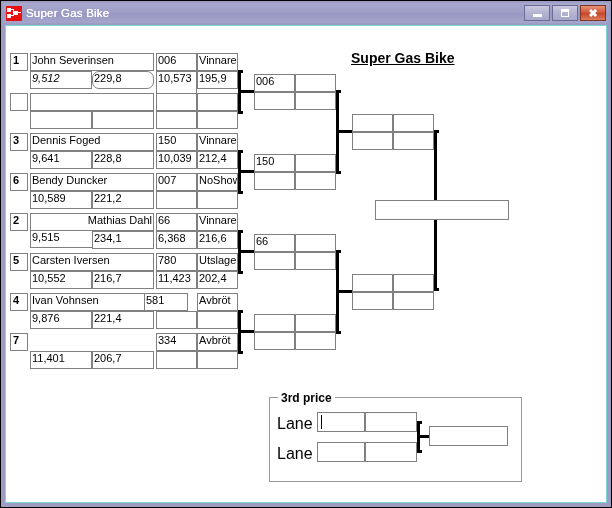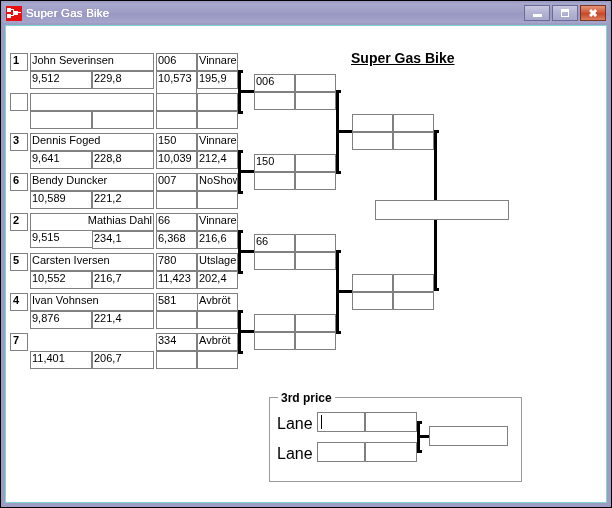--- a/index.html
+++ b/index.html
@@ -142,22 +142,22 @@
     </div>
   </div>
 
   <div id="client">
     <div id="canvas">
 
       <div id="hdr-title">Super Gas Bike</div>
 
       <div class="lane" style="left:4px;  top:27px; width:18px; height:18px;">1</div>
       <div class="cell" style="left:24px; top:27px; width:124px;height:18px;">John Severinsen</div>
-      <div class="cell" style="left:24px; top:45px; width:62px; height:18px;">9,512</div>
-      <div class="cell" style="left:86px; top:45px; width:62px; height:18px;">229,8</div>
+      <div class="cell" style="left:24px; top:45px; width:62px; height:18px;font-style:italic;">9,512</div>
+      <div class="cell" style="left:86px; top:45px; width:62px; height:18px;border-radius:7px;">229,8</div>
 
       <div class="lane" style="left:4px;  top:67px; width:18px; height:18px;"></div>
       <div class="cell" style="left:24px; top:67px; width:124px;height:18px;"></div>
       <div class="cell" style="left:24px; top:85px; width:62px; height:18px;"></div>
       <div class="cell" style="left:86px; top:85px; width:62px; height:18px;"></div>
 
       <div class="lane" style="left:4px;  top:107px;width:18px; height:18px;">3</div>
       <div class="cell" style="left:24px; top:107px;width:124px;height:18px;">Dennis Foged</div>
       <div class="cell" style="left:24px; top:125px;width:62px; height:18px;">9,641</div>
       <div class="cell" style="left:86px; top:125px;width:62px; height:18px;">228,8</div>
@@ -209,21 +209,21 @@
       <div class="cell" style="left:150px;top:187px;width:41px;height:18px;">66</div>
       <div class="cell" style="left:191px;top:187px;width:41px;height:18px;">Vinnare</div>
       <div class="cell" style="left:150px;top:205px;width:41px;height:18px;">6,368</div>
       <div class="cell" style="left:191px;top:205px;width:41px;height:18px;">216,6</div>
 
       <div class="cell" style="left:150px;top:227px;width:41px;height:18px;">780</div>
       <div class="cell" style="left:191px;top:227px;width:41px;height:18px;">Utslagen</div>
       <div class="cell" style="left:150px;top:245px;width:41px;height:18px;">11,423</div>
       <div class="cell" style="left:191px;top:245px;width:41px;height:18px;">202,4</div>
 
-      <div class="cell" style="left:150px;top:267px;width:44px;height:18px;">581</div>
+      <div class="cell" style="left:138px;top:267px;width:44px;height:18px;">581</div>
       <div class="cell" style="left:191px;top:267px;width:41px;height:18px;">Avbröt</div>
       <div class="cell" style="left:150px;top:285px;width:41px;height:18px;"></div>
       <div class="cell" style="left:191px;top:285px;width:41px;height:18px;"></div>
 
       <div class="cell" style="left:150px;top:307px;width:41px;height:18px;">334</div>
       <div class="cell" style="left:191px;top:307px;width:41px;height:18px;">Avbröt</div>
       <div class="cell" style="left:150px;top:325px;width:41px;height:18px;"></div>
       <div class="cell" style="left:191px;top:325px;width:41px;height:18px;"></div>
 
       <div class="connector" style="left:232px;top:44px; width:3px;height:44px;"></div>

